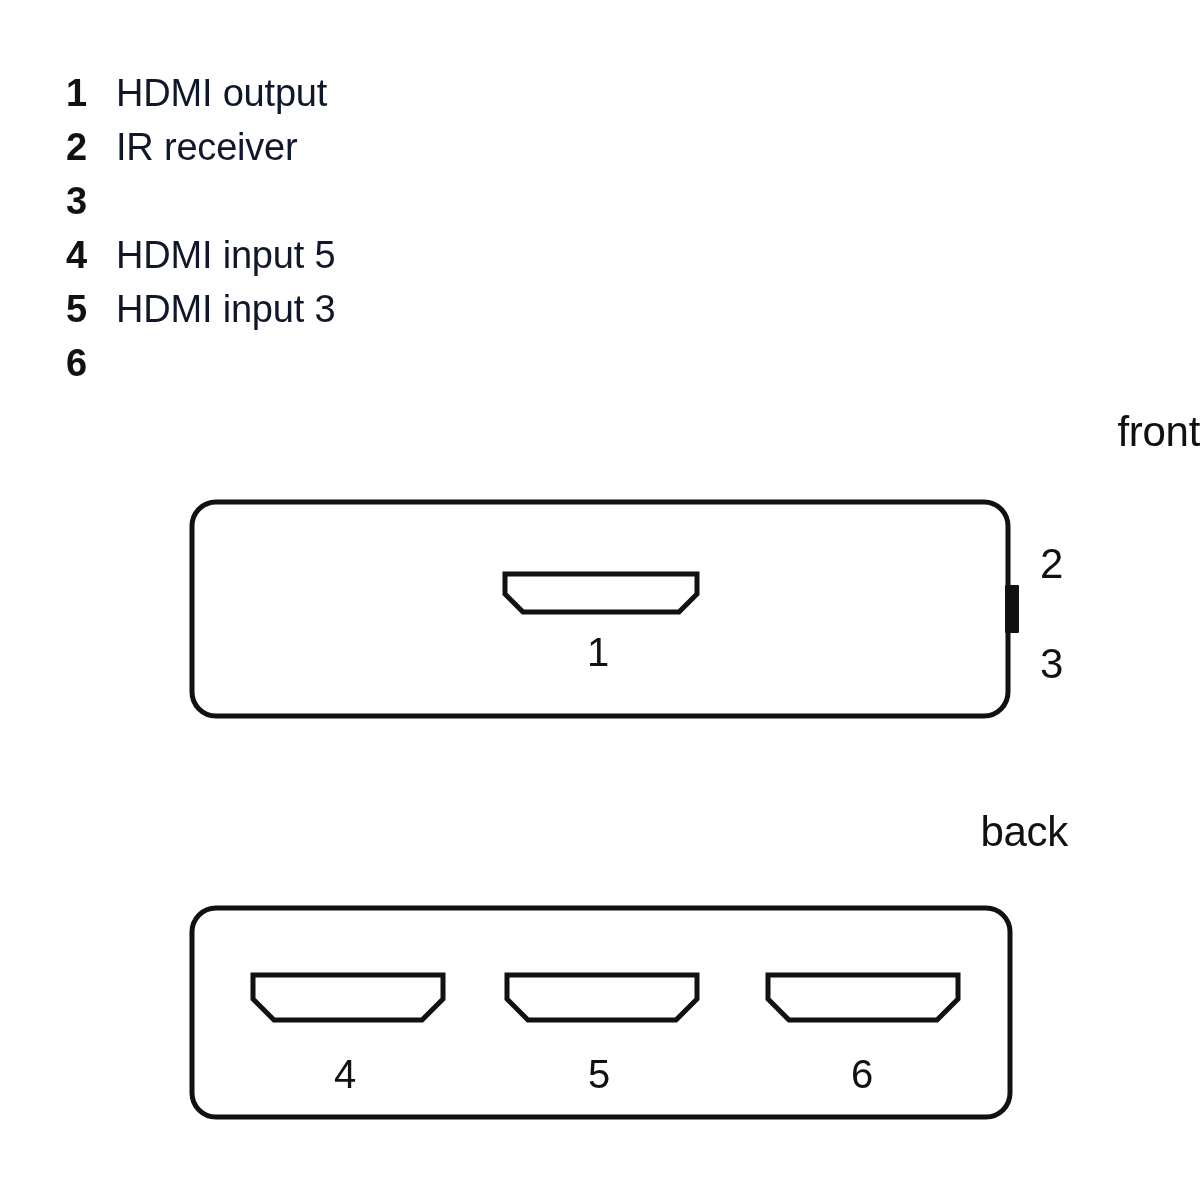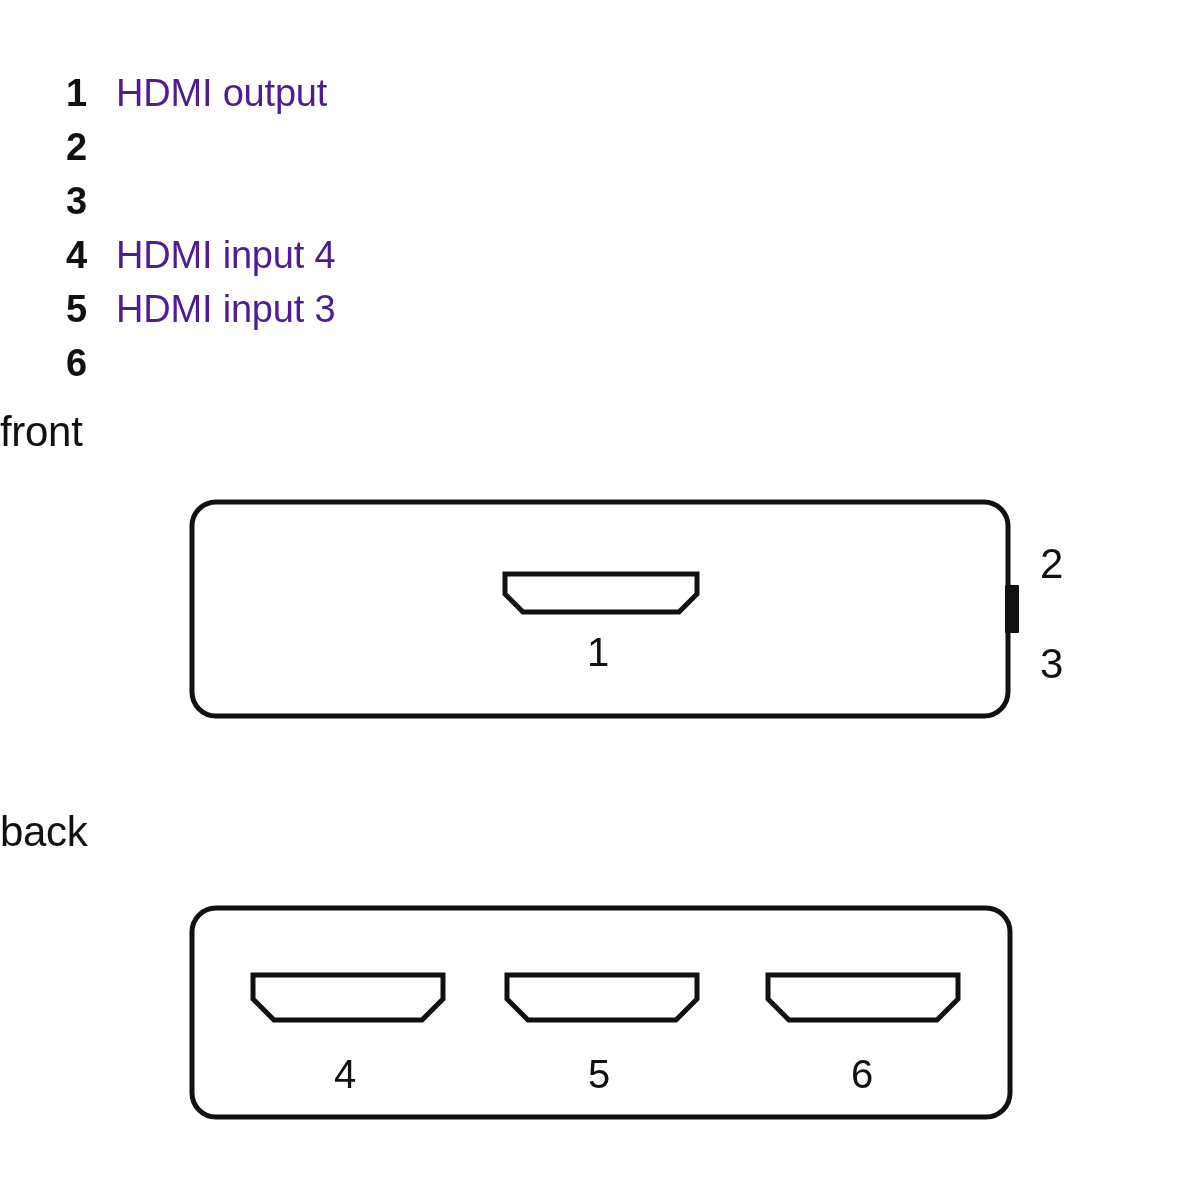--- a/index.html
+++ b/index.html
@@ -39,44 +39,45 @@
     font-size: 38px;
     font-weight: bold;
     line-height: 54px;
     color: #111111;
     letter-spacing: -0.5px;
   }
   .legend-label {
     font-size: 38px;
     font-weight: normal;
     line-height: 54px;
-    color: #4c1d95;
+    color: #0f172a;
     white-space: nowrap;
     letter-spacing: -0.2px;
   }
 
   
   .panel-caption {
     position: absolute;
     font-size: 42px;
     font-weight: normal;
     color: #111111;
-    text-align: left;
+    text-align: right;
     white-space: nowrap;
     letter-spacing: -0.3px;
   }
   #caption-front {
     left: 0;
     top: 408px;
     width: 1200px;
   }
   #caption-back {
     left: 0;
     top: 808px;
     width: 1020px;
+    padding-left: 48px;
   }
 
   .device-svg {
     position: absolute;
     left: 0;
   }
   #front-svg { top: 480px; }
   #back-svg  { top: 886px; }
 
   .body-outline {
@@ -112,27 +113,28 @@
 
 <div id="page">
 
   <div class="legend">
     <div class="legend-row">
       <span class="legend-num">1</span>
       <span class="legend-label">HDMI output</span>
     </div>
     <div class="legend-row">
       <span class="legend-num">2</span>
+      <span class="legend-label">IR receiver</span>
     </div>
     <div class="legend-row">
       <span class="legend-num">3</span>
     </div>
     <div class="legend-row">
       <span class="legend-num">4</span>
-      <span class="legend-label">HDMI input 4</span>
+      <span class="legend-label">HDMI input 5</span>
     </div>
     <div class="legend-row">
       <span class="legend-num">5</span>
       <span class="legend-label">HDMI input 3</span>
     </div>
     <div class="legend-row">
       <span class="legend-num">6</span>
     </div>
   </div>
 

